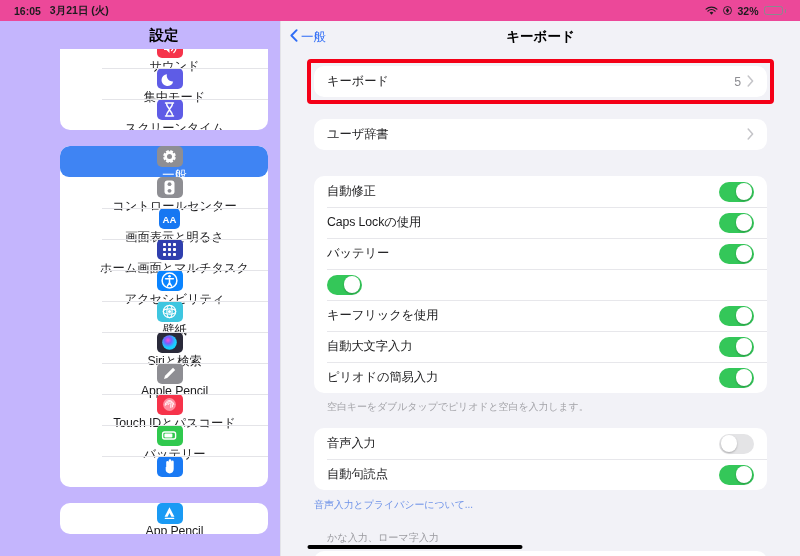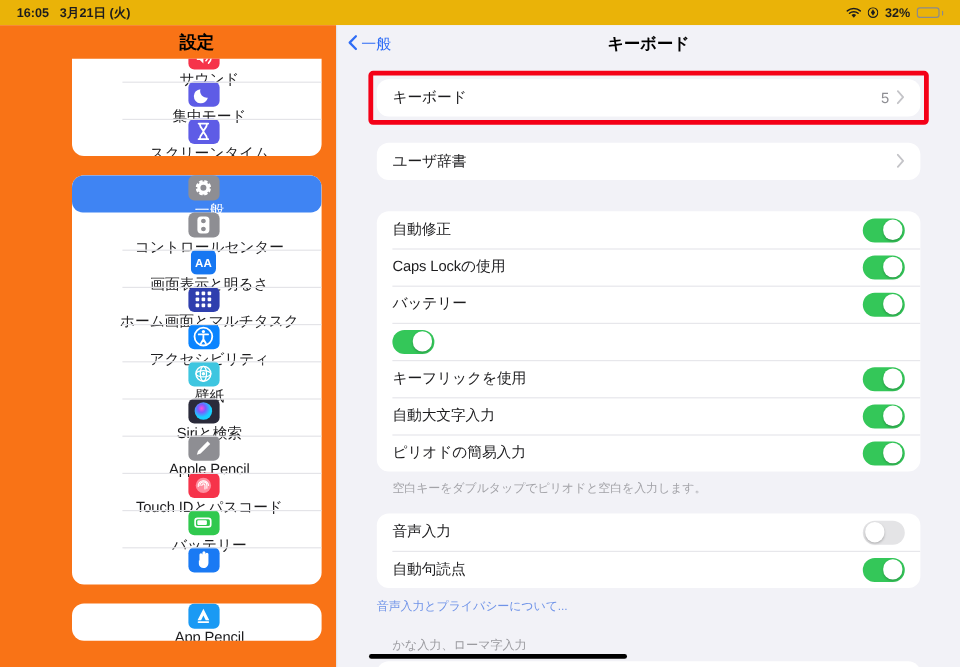--- a/index.html
+++ b/index.html
@@ -11,37 +11,37 @@
     -webkit-font-smoothing: antialiased;
   }
   #root { position: relative; width: 800px; height: 556px; background: #f2f2f7; }
 
   
   .statusbar {
     position: absolute; top: 0; left: 0; width: 800px; height: 21px;
     display: flex; align-items: center; justify-content: space-between;
     padding: 0 14px 0 14px;
     font-size: 10.5px; color: #1c1c1e; font-weight: 600;
-    background: #eab308;
+    background: #ec4899;
   }
   .sb-left { display: flex; align-items: center; gap: 9px; }
   .sb-right { display: flex; align-items: center; gap: 5px; }
   .sb-right svg { display: block; }
   .batt-wrap { display: flex; align-items: center; gap: 2px; }
   .batt-body {
     width: 19px; height: 9.5px; border: 1px solid #8a8a8e; border-radius: 2.5px;
     padding: 1px; position: relative;
   }
   .batt-fill { height: 100%; background: #4a4a4e; border-radius: 1px; }
   .batt-cap { width: 1.5px; height: 4px; background: #8a8a8e; border-radius: 0 1px 1px 0; }
 
   
   .sidebar {
     position: absolute; top: 21px; left: 0; width: 280px; height: 535px;
-    background: #f97316; overflow: hidden; padding-left: 48px;
+    background: #c4b5fd; overflow: hidden; padding-left: 48px;
   }
   .sidebar-title {
     height: 28px; display: flex; align-items: center; justify-content: center;
     font-size: 14.5px; font-weight: 700; color: #000;
   }
   .sb-scroll { position: relative; height: 507px; overflow: hidden; }
   .sb-group {
     background: #ffffff; border-radius: 10px; margin: 0 12px 16px 12px; overflow: hidden;
   }
   .sb-row {

